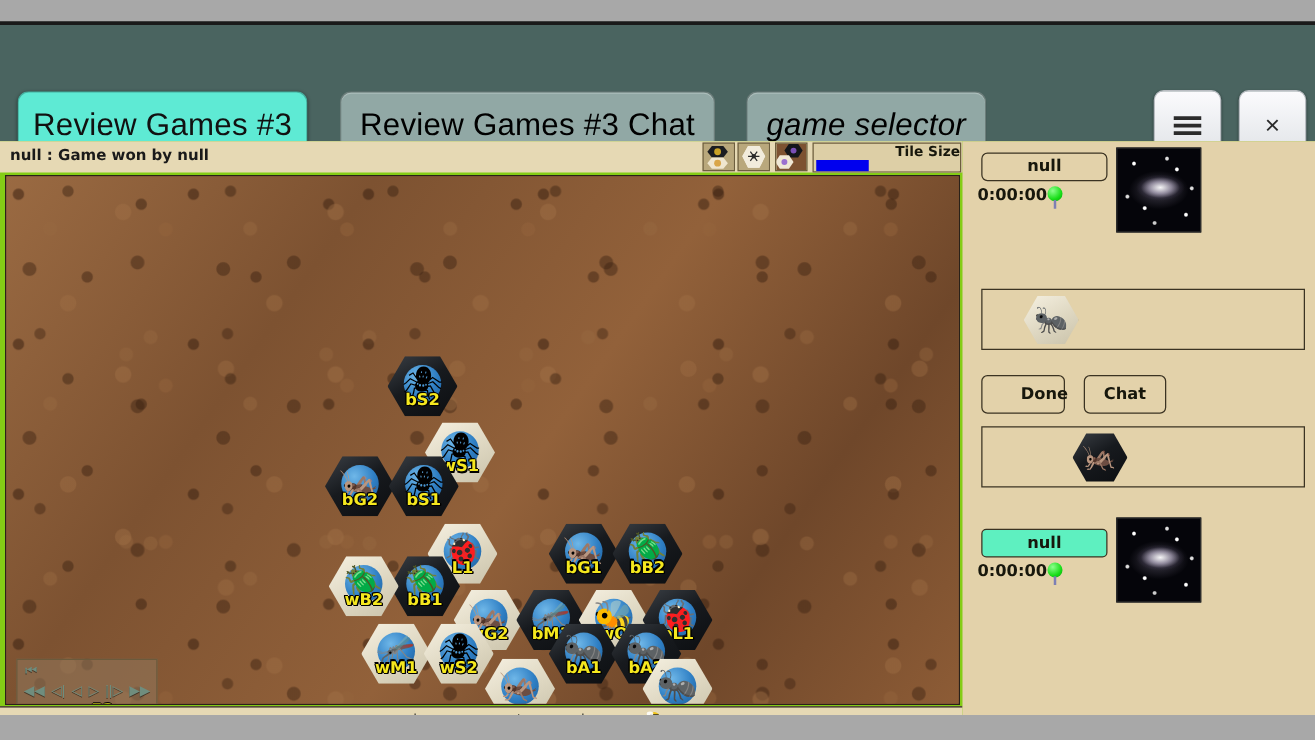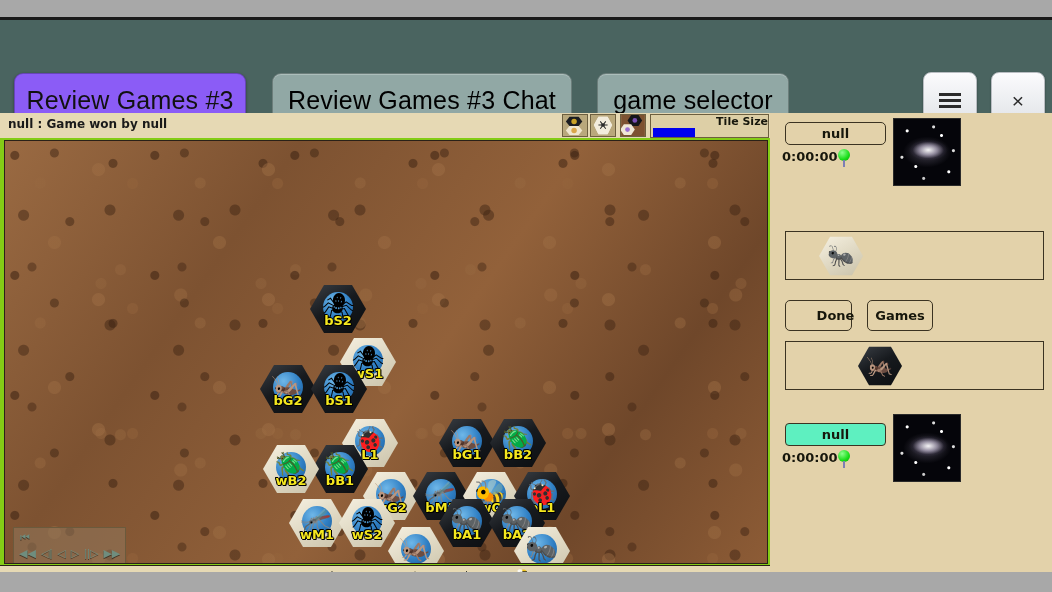--- a/index.html
+++ b/index.html
@@ -21,31 +21,31 @@
 
   .tab {
     position:absolute; top:53px; height:54px;
     border-radius:9px;
     display:flex; align-items:center; justify-content:center;
     font-size:25px; letter-spacing:.2px;
     border:1px solid rgba(0,0,0,.25);
     white-space:nowrap;
   }
   .tab.active {
-    background:#8b5cf6; color:#111;
+    background:#5eead4; color:#111;
     box-shadow:0 1px 3px rgba(0,0,0,.4);
     align-items:center;
   }
   .tab.inactive {
     background:#91a8a5; color:#000000;
     box-shadow:inset 0 1px 0 rgba(255,255,255,.25);
   }
   #tab-0 { left:14px;  width:232px; }
   #tab-1 { left:272px; width:300px; }
-  #tab-2 { left:597px; width:192px; }
+  #tab-2 { left:597px; width:192px;font-style:italic; }
 
   .winbtn {
     position:absolute; top:52px; width:54px; height:56px;
     background:linear-gradient(#fbfbfd,#dfe2e6);
     border:1px solid #b9bdc2; border-radius:8px;
     display:flex; align-items:center; justify-content:center;
     box-shadow:0 1px 2px rgba(0,0,0,.35);
   }
   #btn-menu { left:923px; }
   #btn-close { left:991px; }
@@ -468,21 +468,21 @@
     <div class="tray" style="left:15px; top:118px;">
       <div class="tray-hex" style="left:33px; top:4px; background:linear-gradient(150deg,#f6f1e2 0%,#ded7c1 55%,#c9c2aa 100%);">
         <span>🐜</span>
       </div>
     </div>
 
     <div class="sbtn" id="btn-done">
       <span>Done</span>
     </div>
     <div class="sbtn" id="btn-edit">
-      <span>Games</span>
+      <span>Chat</span>
     </div>
 
     <div class="tray" style="left:15px; top:228px;">
       <div class="tray-hex" style="left:72px; top:4px; background:linear-gradient(150deg,#3b4046 0%,#171a1e 45%,#0c0e11 100%);">
         <span>🦗</span>
       </div>
     </div>
 
     <div class="name-box turn" style="left:15px; top:310px;">
       <span>null</span>

